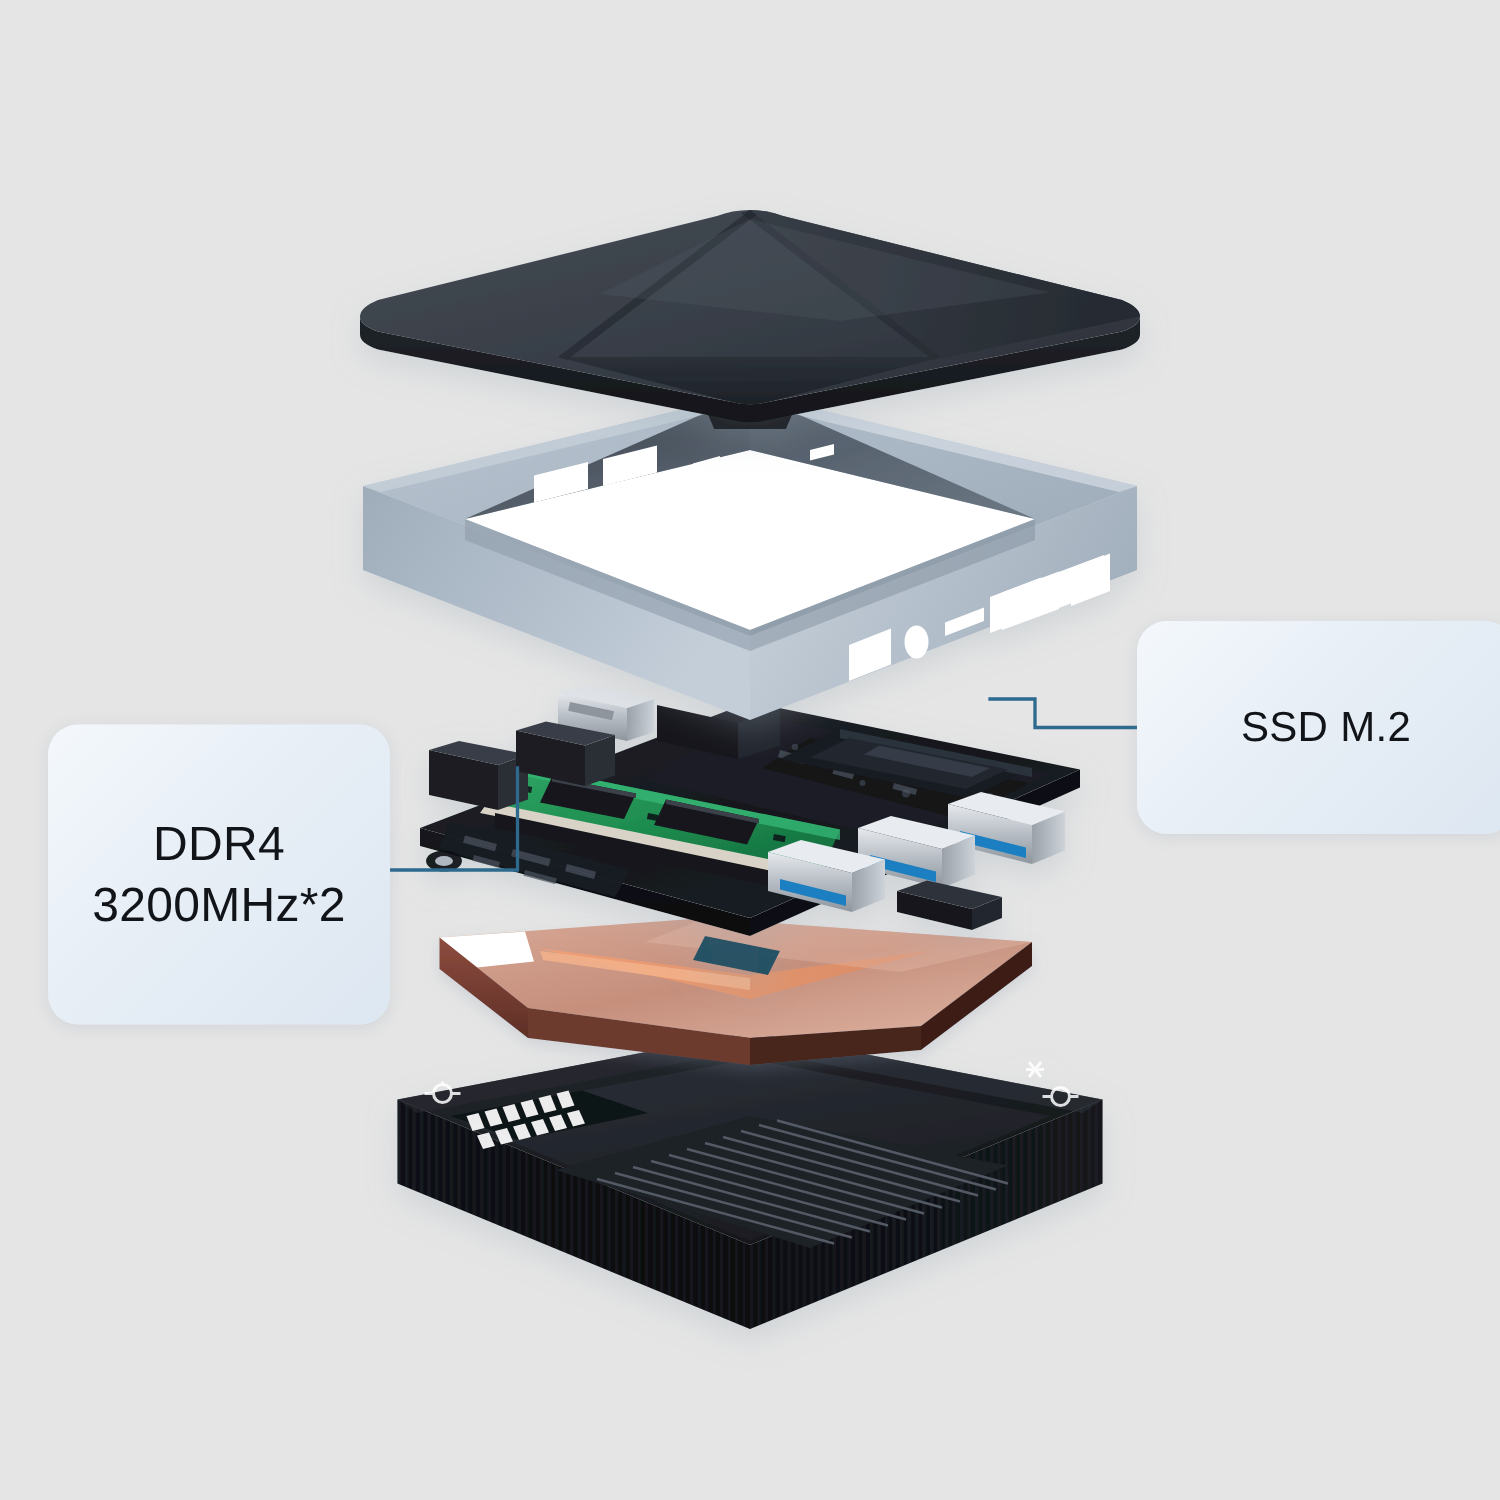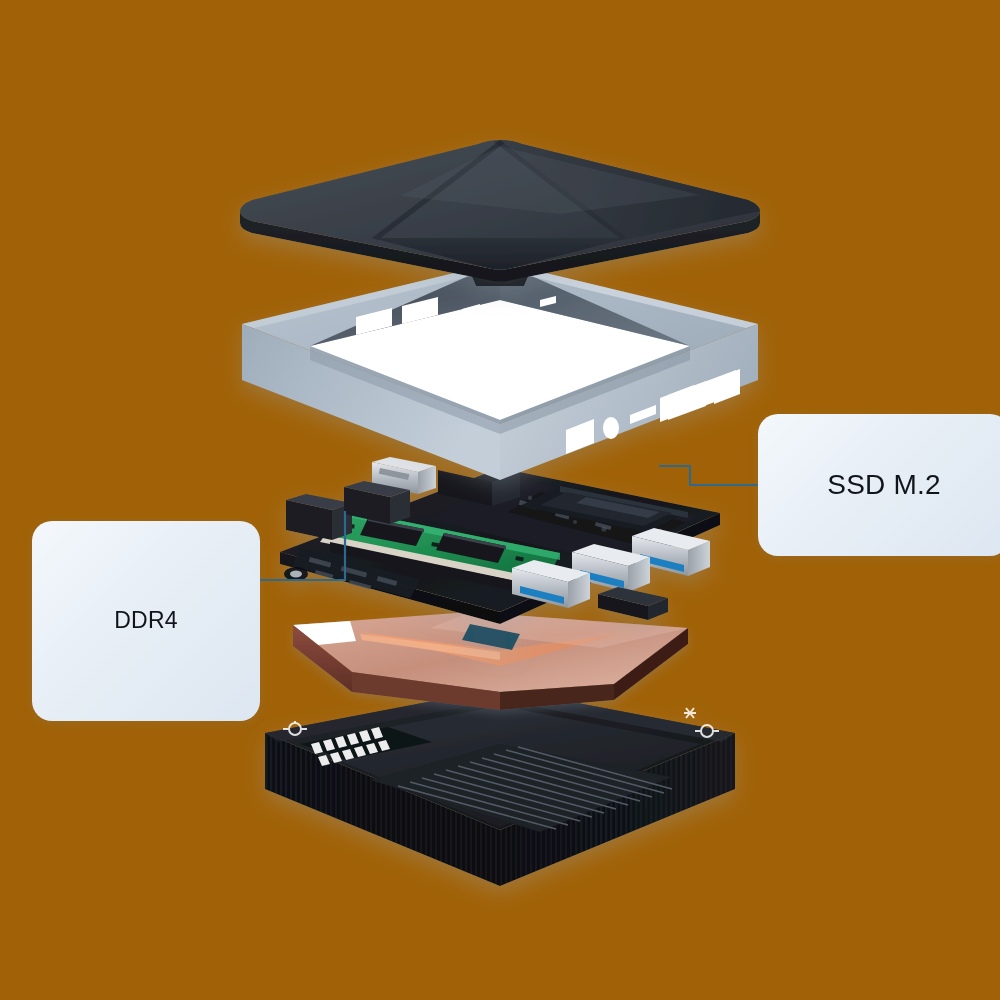--- a/index.html
+++ b/index.html
@@ -14,21 +14,21 @@
     overflow: hidden;
     font-family: "Liberation Sans", sans-serif;
     position: relative;
   }
 
   #stage {
     position: absolute;
     left: 0; top: 0;
     width: 1000px;
     height: 1000px;
-    background: #a16207;
+    background: #e5e5e5;
   }
 
   #scene {
     position: absolute;
     left: 0; top: 0;
     width: 1000px;
     height: 1000px;
   }
 
   
@@ -53,24 +53,24 @@
 
   #callout-ssd {
     left: 758px;
     top: 414px;
     width: 252px;
     height: 142px;
     font-size: 28px;
   }
   #callout-ddr4 {
     left: 32px;
-    top: 521px;
+    top: 483px;
     width: 228px;
     height: 200px;
-    font-size: 23px;
+    font-size: 32px;
   }
 </style>
 </head>
 <body>
 
 <div id="stage">
 
   <svg id="scene" viewBox="0 0 1000 1000">
     <defs>
 
@@ -455,15 +455,16 @@
       <path d="M260 580 L345 580 L345 512"></path>
     </g>
   </svg>
 
   <div class="callout" id="callout-ssd">
     <span class="cline">SSD M.2</span>
   </div>
 
   <div class="callout" id="callout-ddr4">
     <span class="cline">DDR4</span>
+    <span class="cline">3200MHz*2</span>
   </div>
 
 </div>
 
 </body></html>

